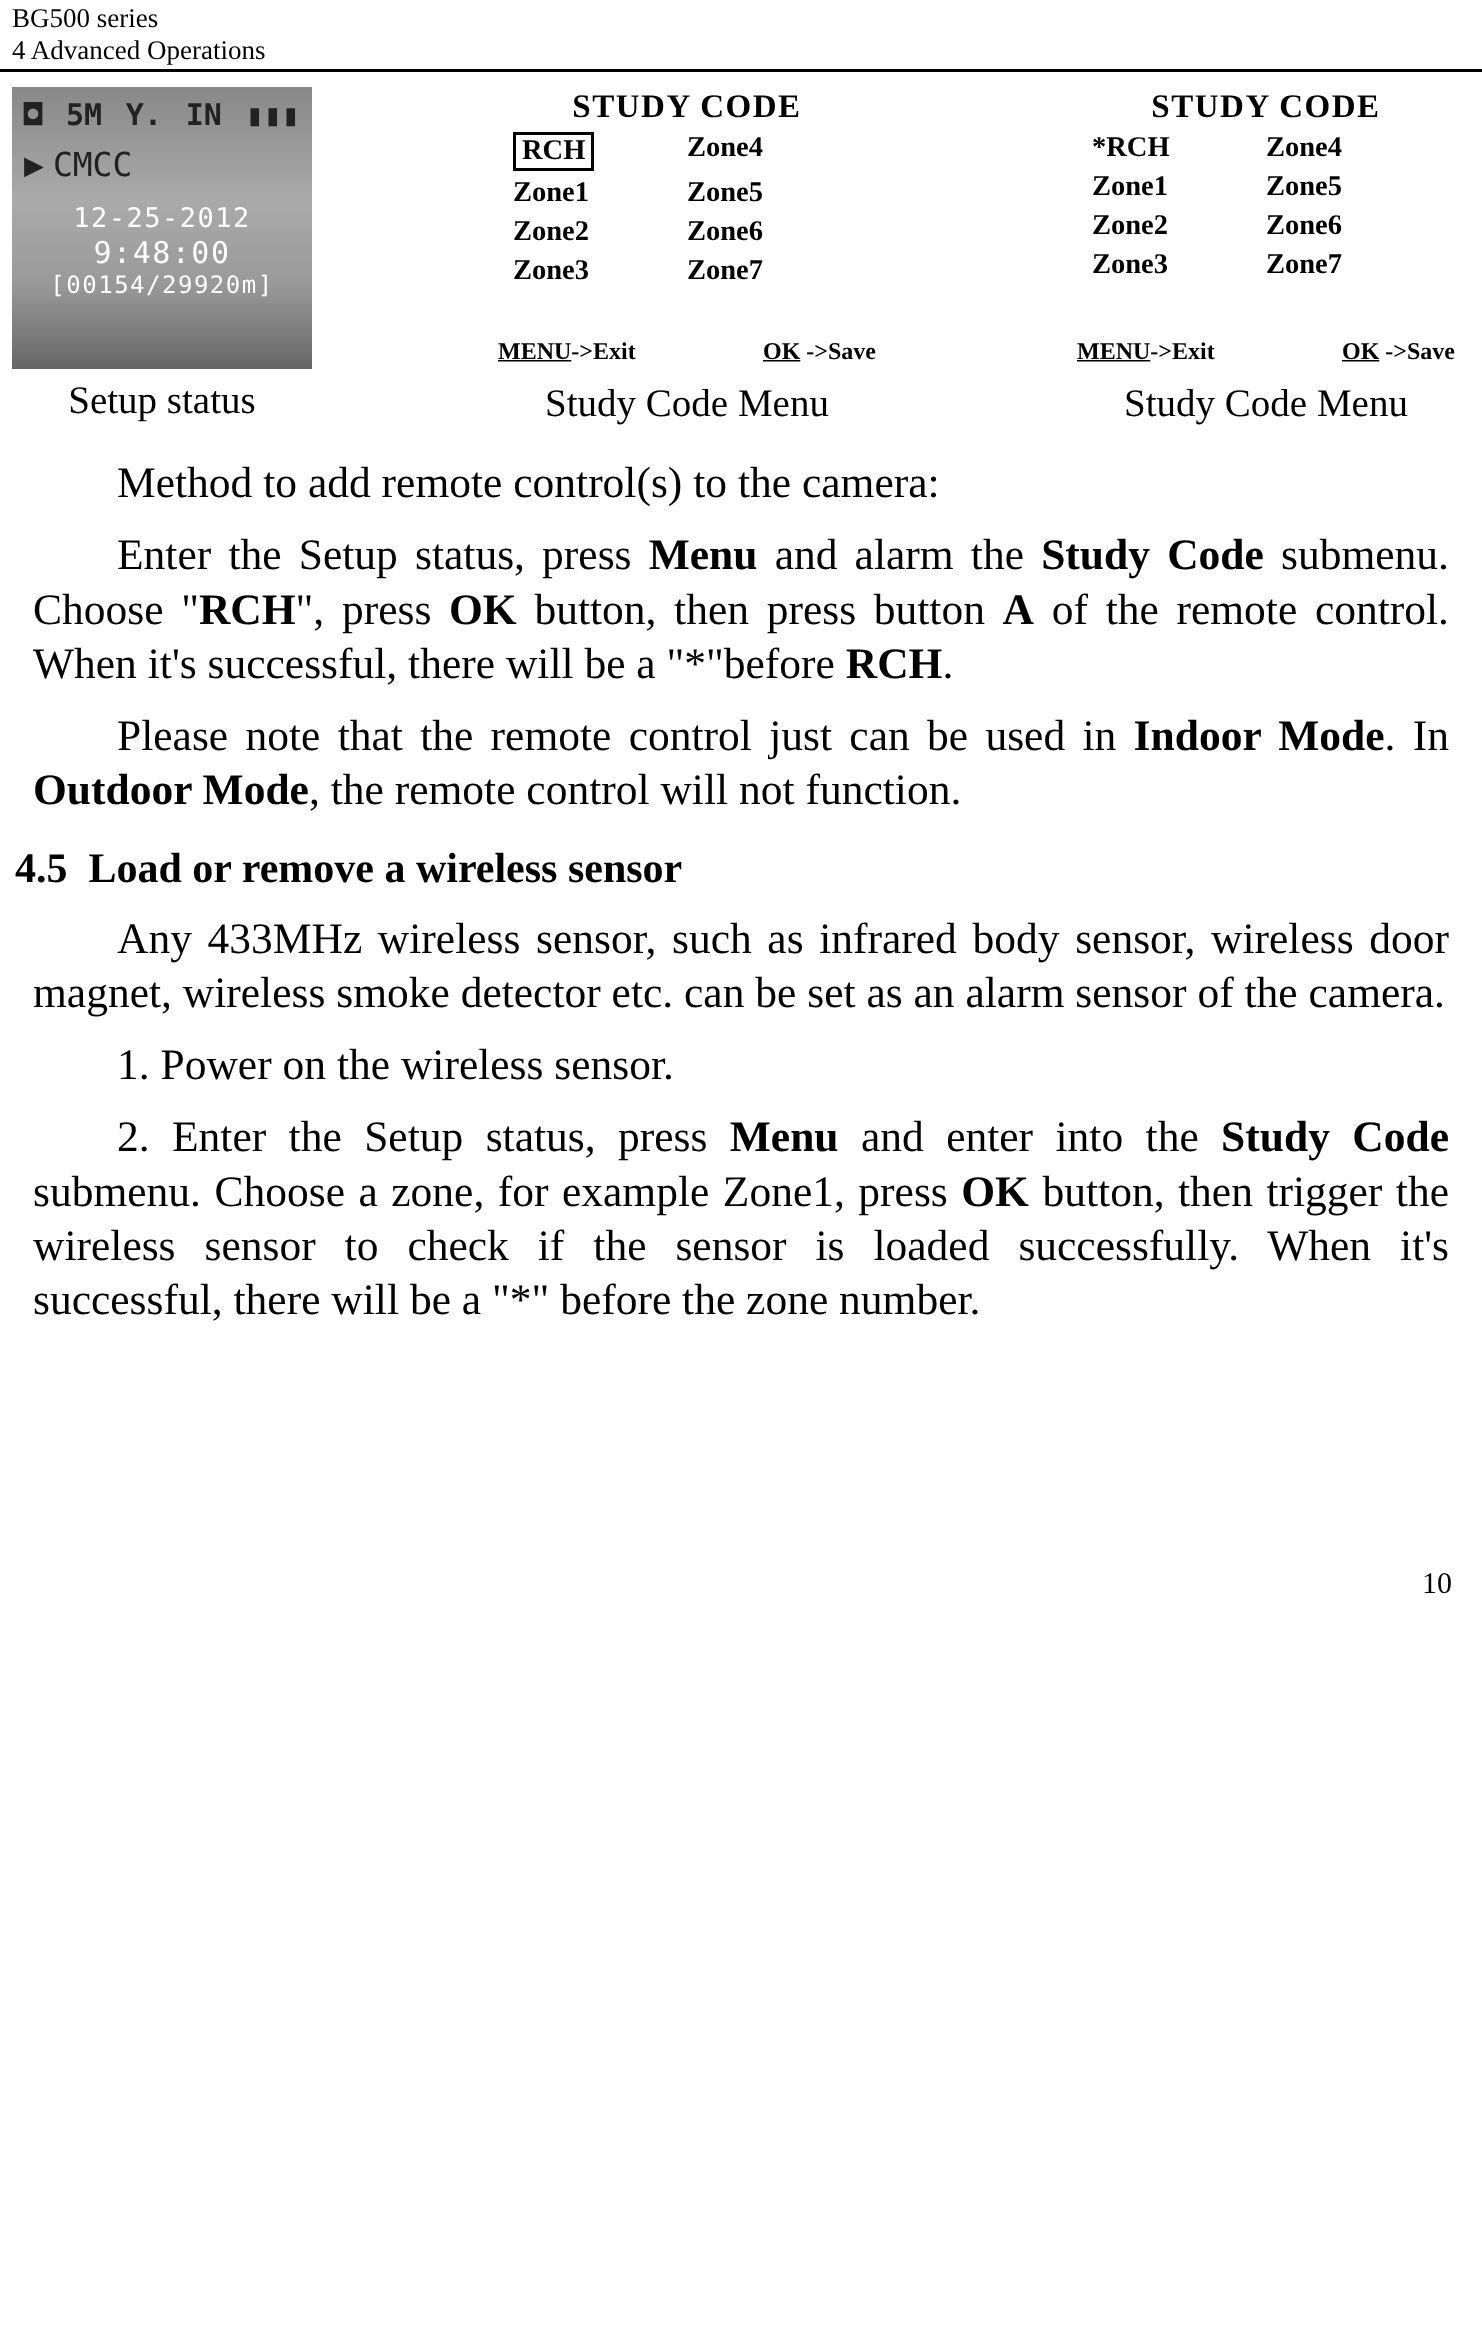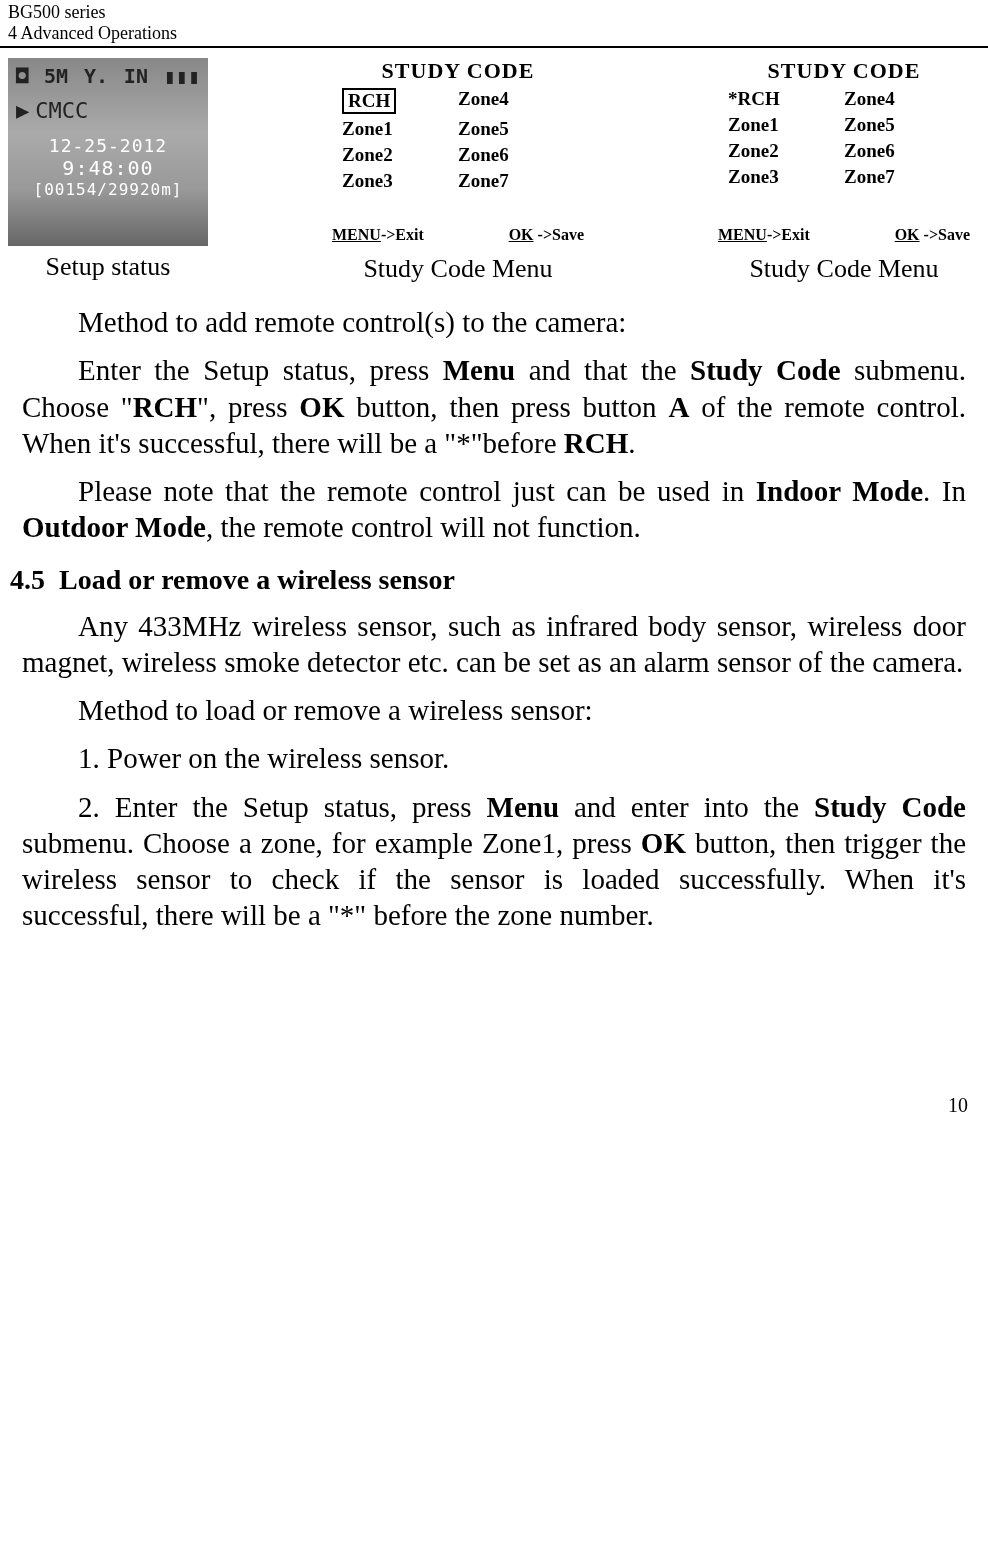--- a/index.html
+++ b/index.html
@@ -222,28 +222,27 @@
     <div class="caption">Study Code Menu</div>
   </div>
 </div>
 
 <style>
   
 </style>
 
 <div class="body-text">
   <p>Method to add remote control(s) to the camera:</p>
-  <p class="no-indent" style="text-indent:56px;"><span>Enter the Setup status, press </span><b>Menu</b><span> and that the </span><b>Study Code</b><span> submenu. Choose "</span><b>RCH</b><span>", press </span><b>OK</b><span> button, then press button </span><b>A</b><span> of the remote control. When it's successful, there will be a "*"before </span><b>RCH</b><span>.</span></p>
+  <p class="no-indent" style="text-indent:56px;"><span>Enter the Setup status, press </span><b>Menu</b><span> and alarm the </span><b>Study Code</b><span> submenu. Choose "</span><b>RCH</b><span>", press </span><b>OK</b><span> button, then press button </span><b>A</b><span> of the remote control. When it's successful, there will be a "*"before </span><b>RCH</b><span>.</span></p>
   <p><span>Please note that the remote control just can be used in </span><b>Indoor Mode</b><span>. In </span><b>Outdoor Mode</b><span>, the remote control will not function.</span></p>
 </div>
 
 <div class="section-header">
   <span>4.5</span>&nbsp;&nbsp;<span>Load or remove a wireless sensor</span>
 </div>
 
 <div class="body-text" style="margin-top:0;">
   <p>Any 433MHz wireless sensor, such as infrared body sensor, wireless door magnet, wireless smoke detector etc. can be set as an alarm sensor of the camera.</p>
-  <p>Method to load or remove a wireless sensor:</p>
   <p>1. Power on the wireless sensor.</p>
   <p><span>2. Enter the Setup status, press </span><b>Menu</b><span> and enter into the </span><b>Study Code</b><span> submenu. Choose a zone, for example Zone1, press </span><b>OK</b><span> button, then trigger the wireless sensor to check if the sensor is loaded successfully. When it's successful, there will be a "*" before the zone number.</span></p>
 </div>
 
 <div class="page-num">10</div>
 
 </body></html>

